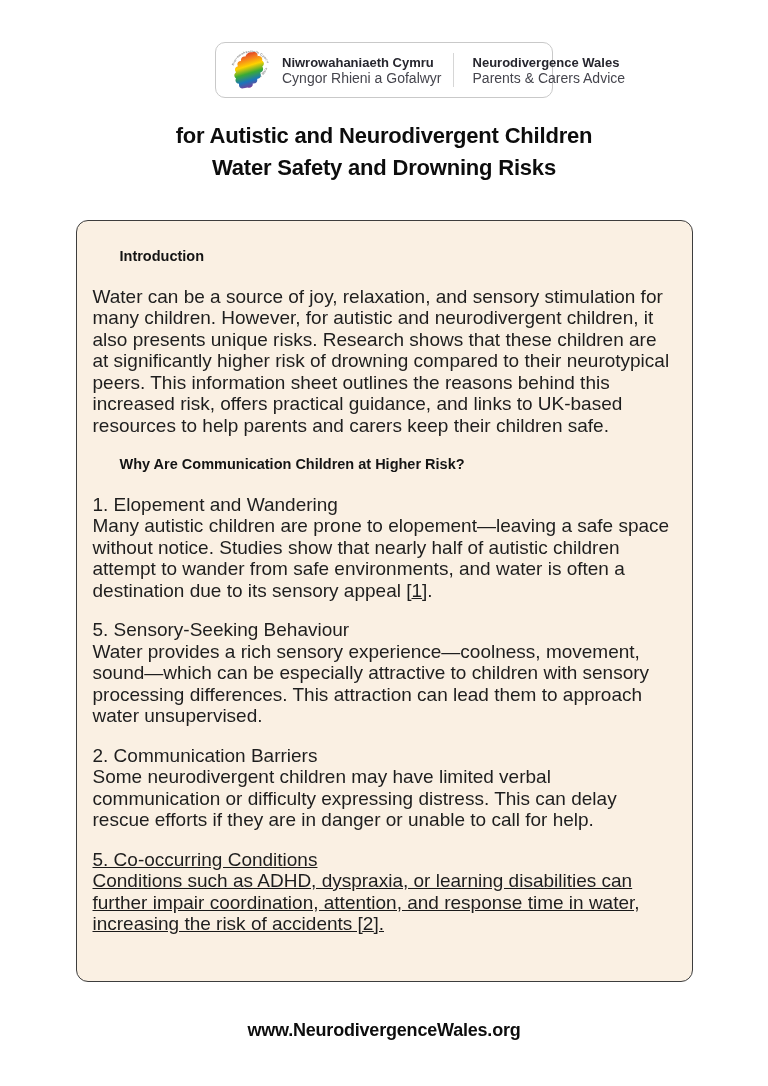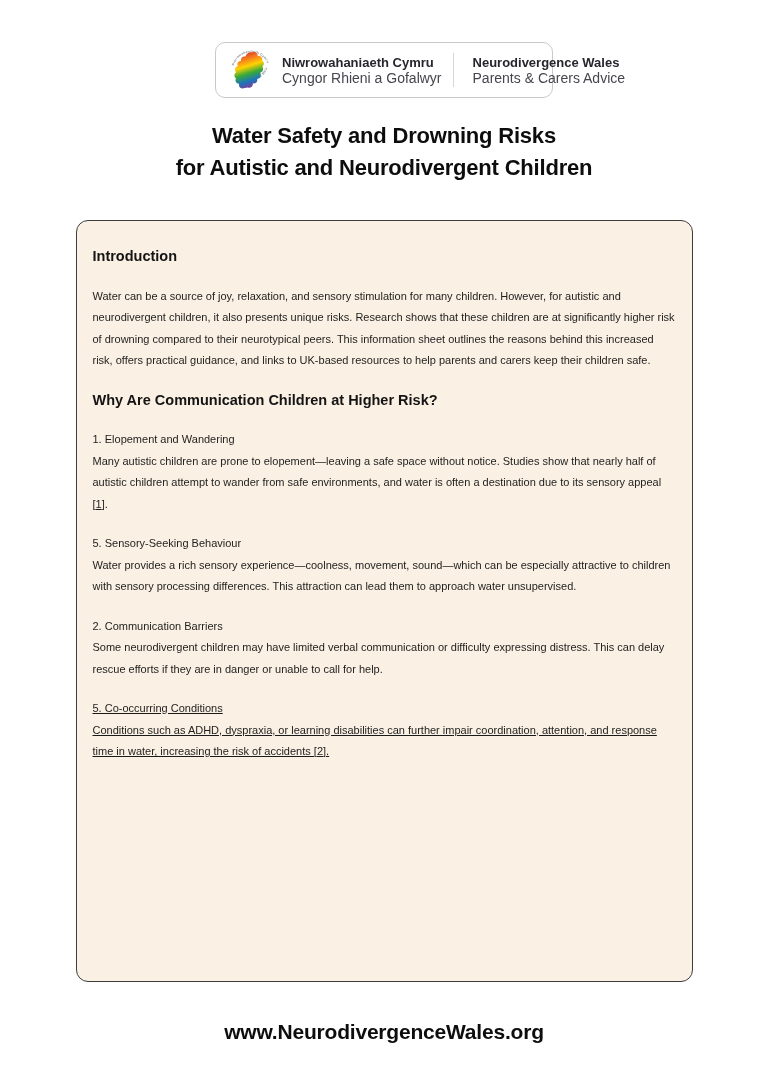--- a/index.html
+++ b/index.html
@@ -65,37 +65,38 @@
     border-radius: 12px;
     padding: 25px 16px 20px 16px;
   }
   .panel .block { margin-bottom: 18px; }
   .panel .block:last-child { margin-bottom: 12px; text-decoration: underline; }
   .bold-heading {
     font-size: 14.5px;
     font-weight: bold;
     line-height: 21.5px;
     color: #141414;
+    margin-left: 27px;
   }
   .body-text, .sec-heading {
-    font-size: 11px;
+    font-size: 19px;
     line-height: 21.5px;
     color: #1e1e1e;
   }
   a.ref {
     color: #1e1e1e;
     text-decoration: underline;
     cursor: pointer;
   }
 
   
   .site-url {
     margin-top: 38px;
     text-align: center;
-    font-size: 21px;
+    font-size: 18px;
     font-weight: bold;
     color: #0d0d0d;
     letter-spacing: -0.2px;
   }
 </style>
 </head>
 <body>
 
 <div class="page">
 
@@ -133,22 +134,22 @@
       <div class="brand-sub">Cyngor Rhieni a Gofalwyr</div>
     </div>
     <div class="plate-divider"></div>
     <div class="brand-block">
       <div class="brand-title">Neurodivergence Wales</div>
       <div class="brand-sub">Parents &amp; Carers Advice</div>
     </div>
   </div>
 
   <div class="doc-title">
+    <div>for Autistic and Neurodivergent Children</div>
     <div>Water Safety and Drowning Risks</div>
-    <div>for Autistic and Neurodivergent Children</div>
   </div>
 
   <div class="panel">
 
     <div class="block bold-heading">Introduction</div>
 
     <div class="block body-text">Water can be a source of joy, relaxation, and sensory stimulation for many children. However, for autistic and neurodivergent children, it also presents unique risks. Research shows that these children are at significantly higher risk of drowning compared to their neurotypical peers. This information sheet outlines the reasons behind this increased risk, offers practical guidance, and links to UK-based resources to help parents and carers keep their children safe.</div>
 
     <div class="block bold-heading">Why Are Communication Children at Higher Risk?</div>
 

